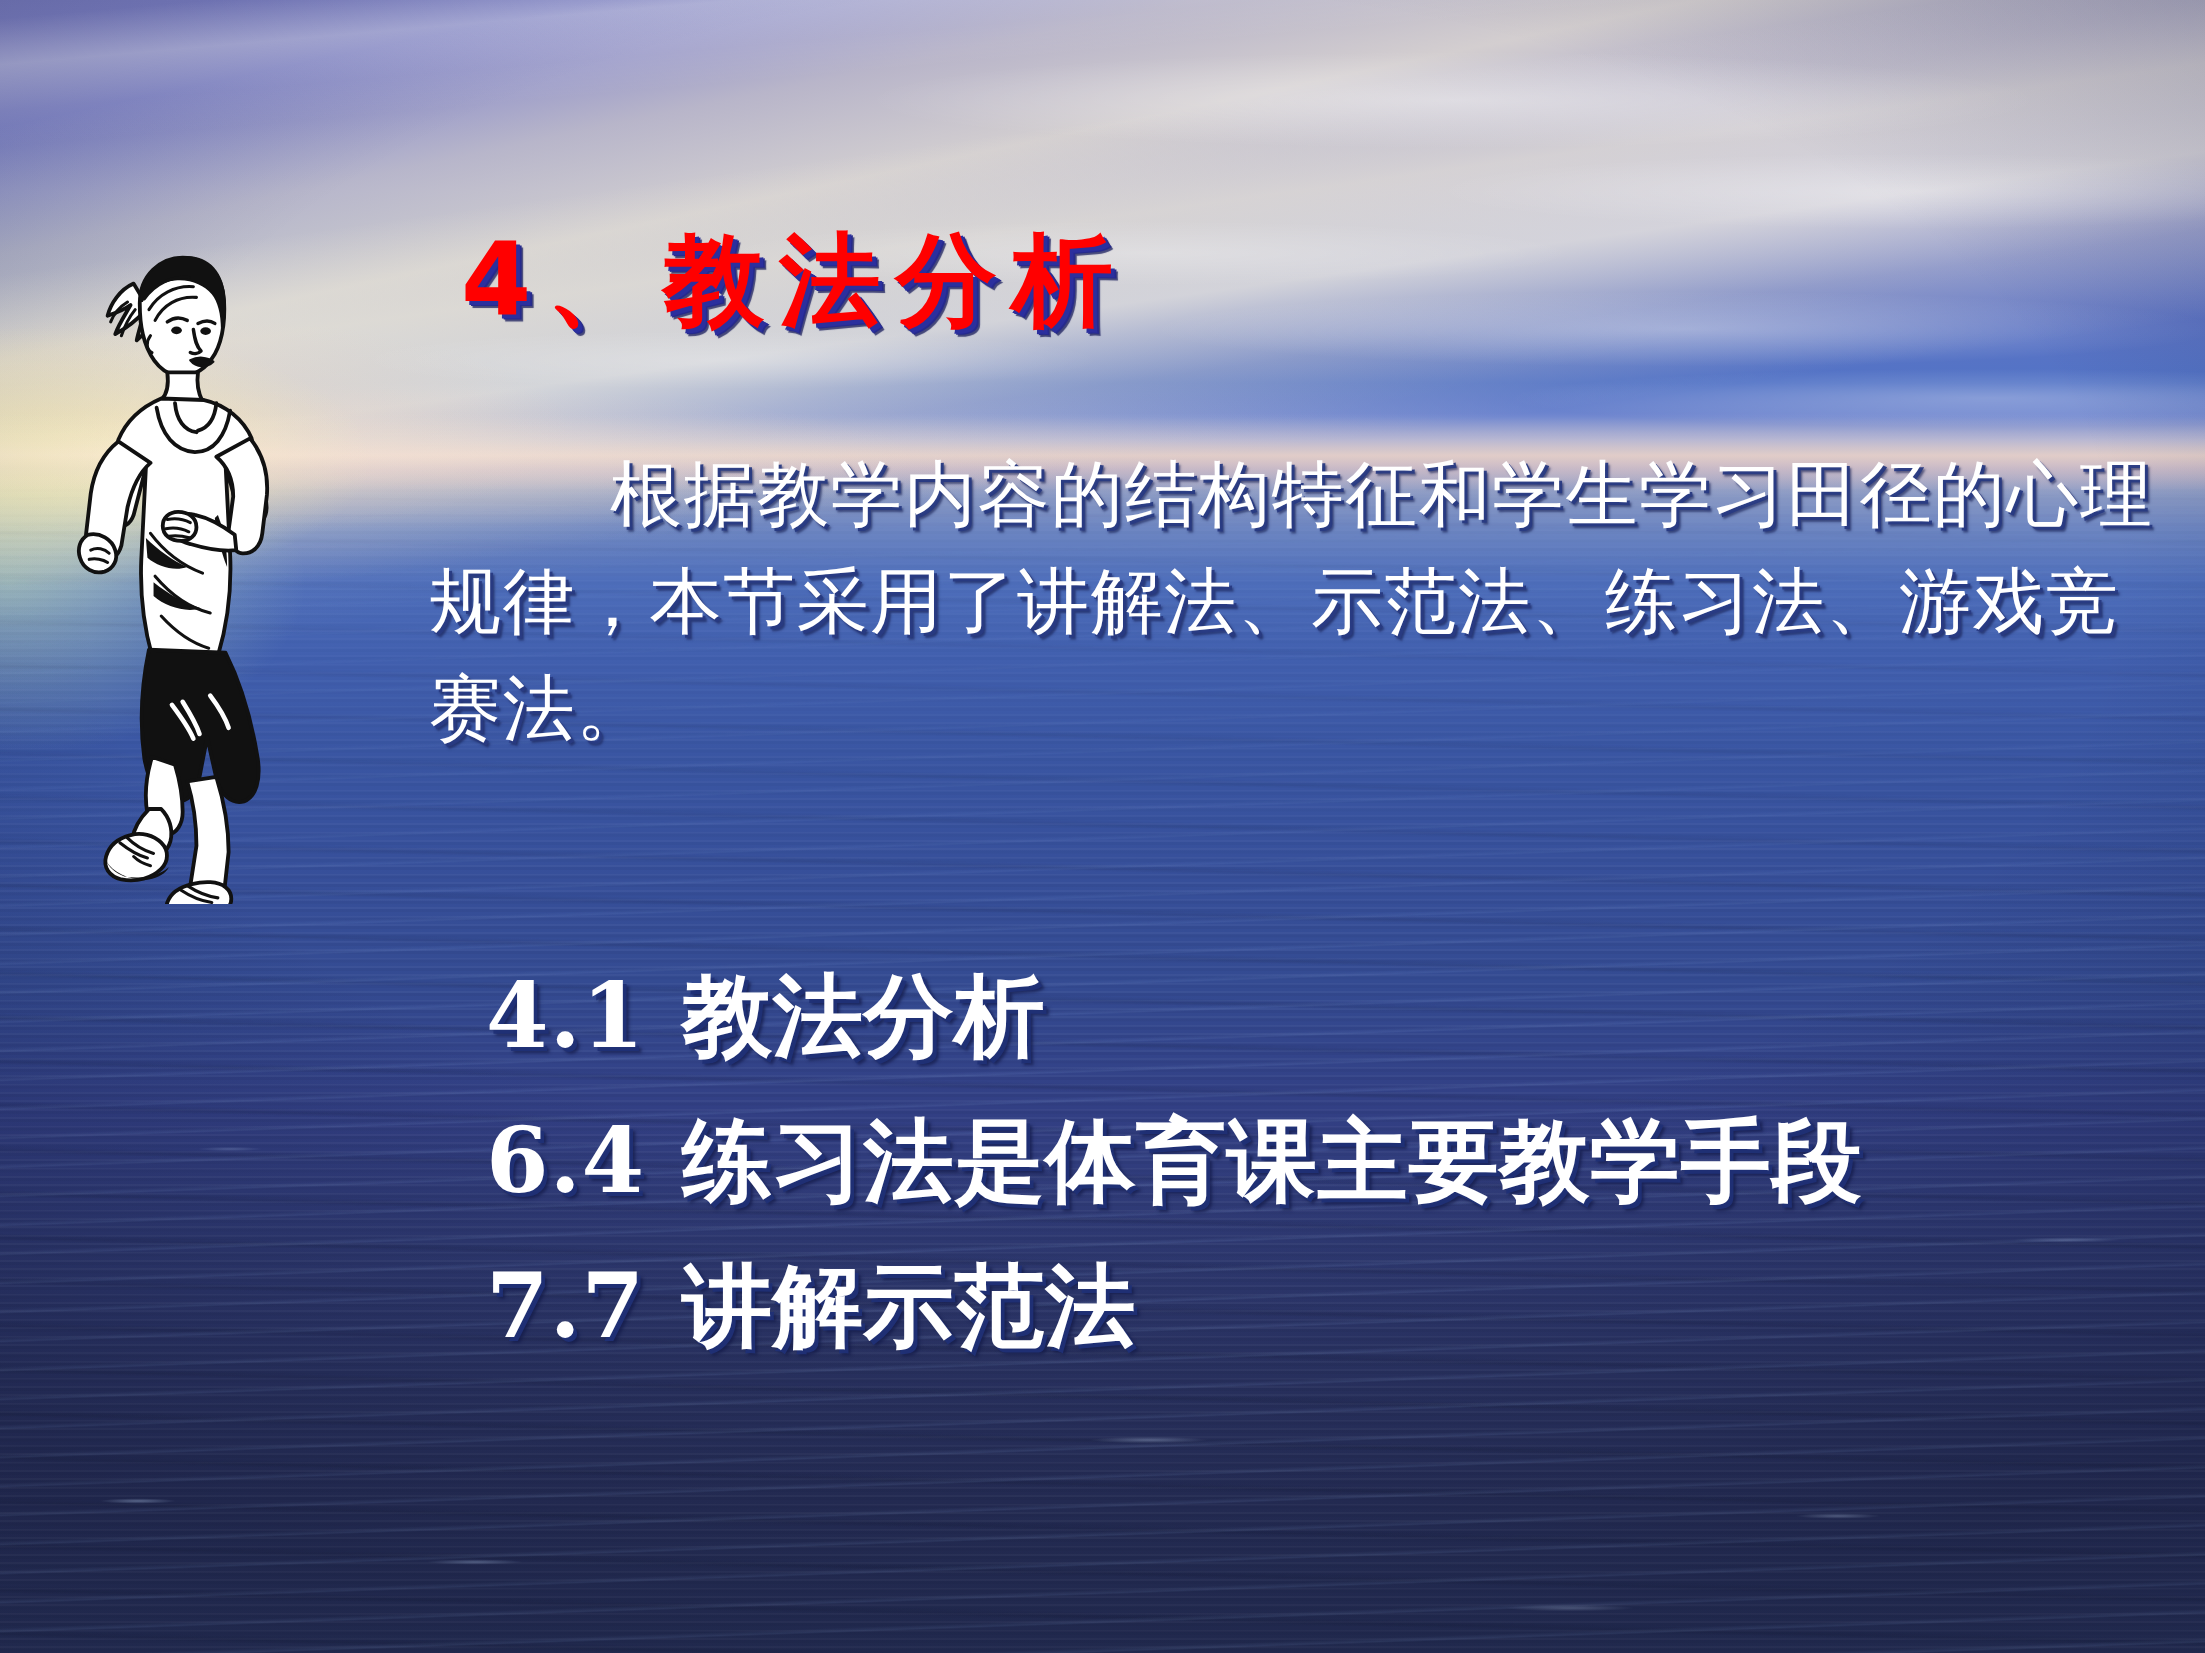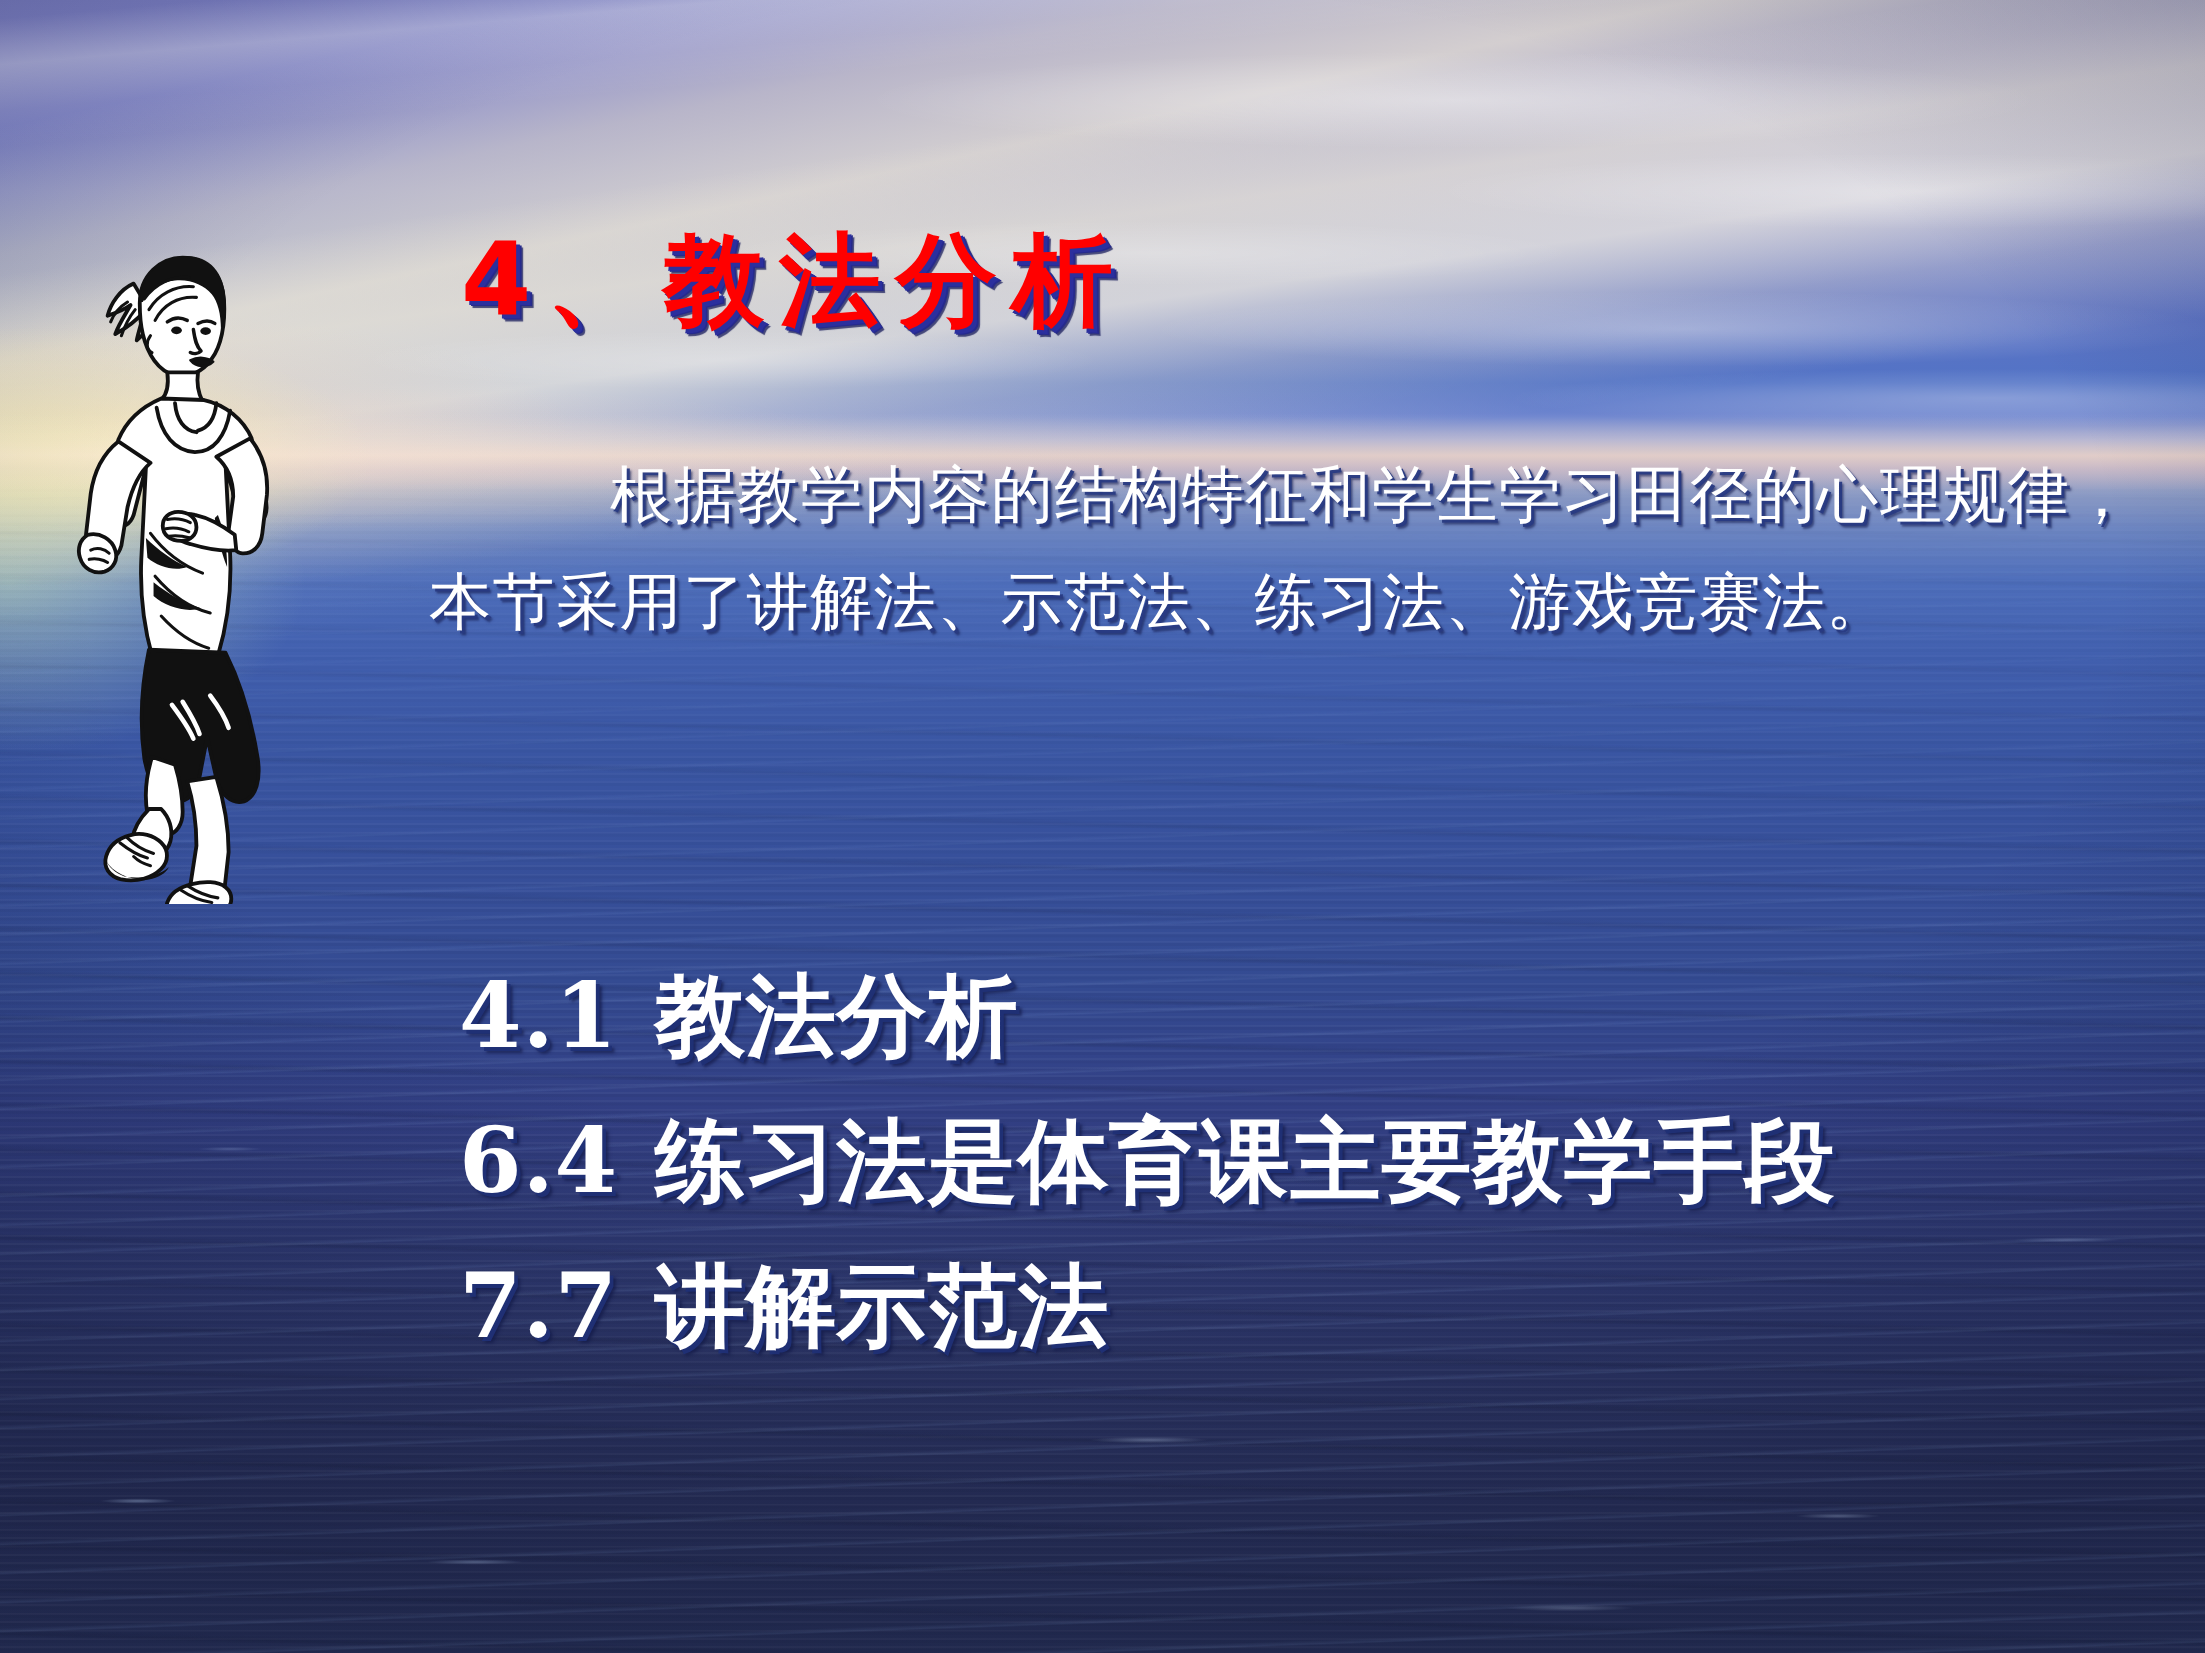--- a/index.html
+++ b/index.html
@@ -190,21 +190,21 @@
   }
 
   
   #body-text {
     position: absolute;
     left: 429px;
     top: 441px;
     width: 1761px;
     color: #ffffff;
     font-family: "DejaVu Serif", "Liberation Serif", serif;
-    font-size: 62px;
+    font-size: 72px;
     line-height: 107px;
     letter-spacing: 1.5px;
   }
   .para {
     text-indent: 181px;
     margin: 0;
     text-shadow:
       3.1px 3.1px 0 rgba(40,58,130,.95),
       4.6px 4.6px 2.3px rgba(24,34,86,.65);
   }
@@ -219,21 +219,21 @@
     font-size: 90px;
     line-height: 145px;
     letter-spacing: 0.8px;
   }
   .list-item {
     white-space: nowrap;
     text-shadow:
       3.8px 3.8px 0 rgba(32,48,118,.95),
       6.1px 6.1px 3.1px rgba(18,26,72,.70);
   }
-  .list-num { margin-right: 37px; }
+  .list-num { margin-right: 37px; margin-left: 27px; }
 </style>
 </head>
 <body>
 
 <div id="slide">
 
   <div class="bg-layer" id="bg-base"></div>
   <div class="bg-layer" id="bg-clouds-warm"></div>
   <div class="bg-layer" id="bg-clouds-warm2"></div>
   <div class="bg-layer" id="bg-clouds-white"></div>

